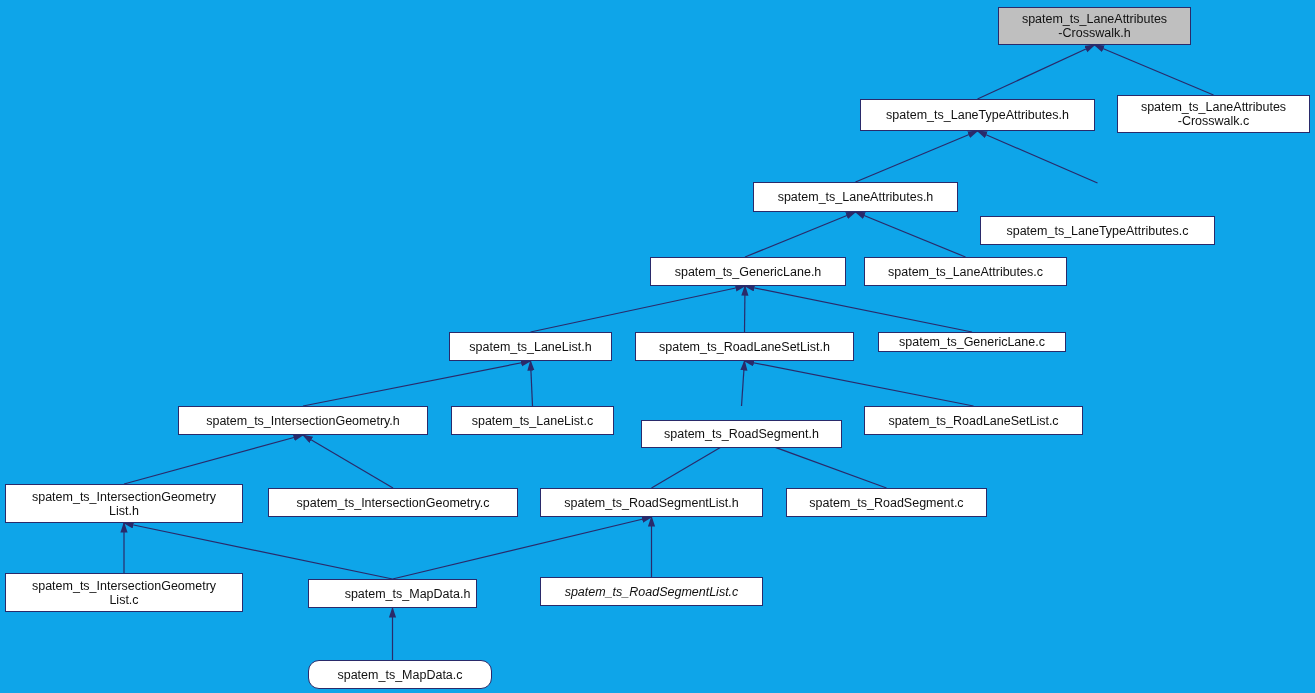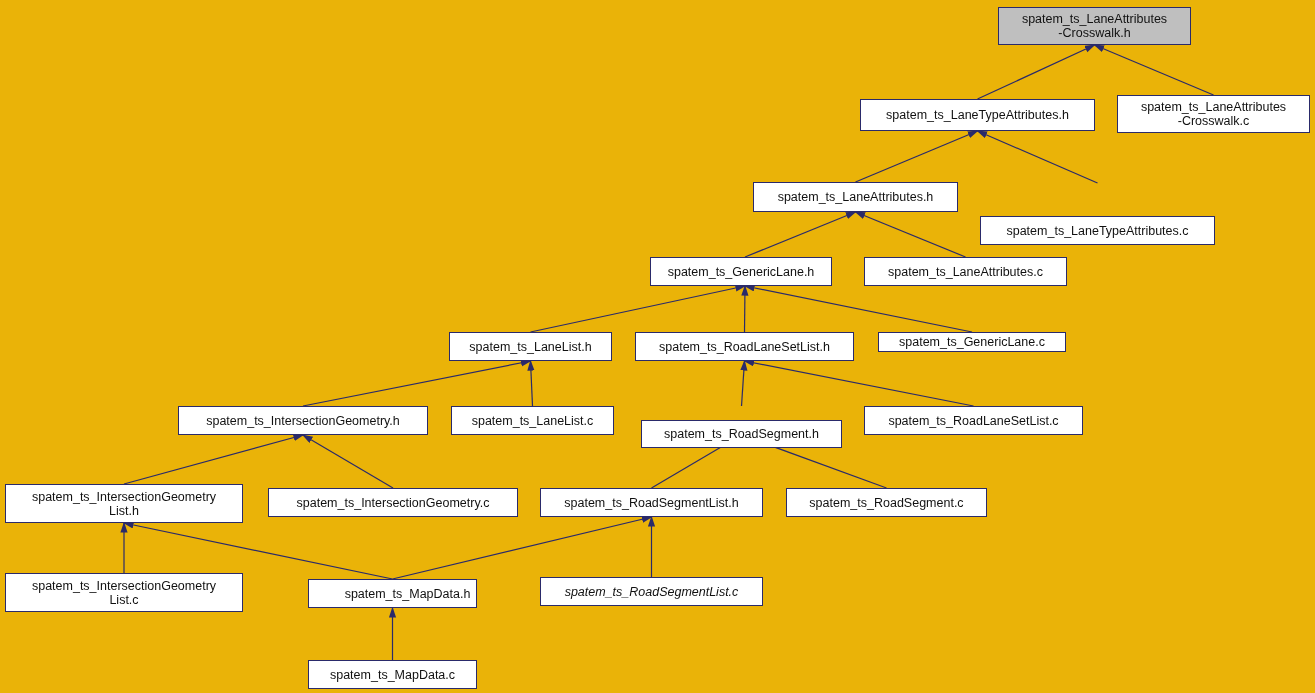--- a/index.html
+++ b/index.html
@@ -4,21 +4,21 @@
 <style>
   html, body {
     margin: 0;
     padding: 0;
     background: #ffffff;
   }
   #canvas {
     position: relative;
     width: 1315px;
     height: 693px;
-    background: #eab308;
+    background: #0ea5e9;
     font-family: "Liberation Sans", sans-serif;
     overflow: hidden;
   }
   svg.edges {
     position: absolute;
     left: 0;
     top: 0;
     width: 1315px;
     height: 693px;
     pointer-events: none;
@@ -77,32 +77,32 @@
         <line x1="392.5" y1="660" x2="392.5" y2="608" marker-end="url(#arrow)"></line>
       </g>
   </svg>
 <div class="node root" style="left: 998px; top: 7px; width: 193px; height: 38px;">spatem_ts_LaneAttributes
 -Crosswalk.h</div>
     <div class="node" style="left: 860px; top: 99px; width: 235px; height: 32px;">spatem_ts_LaneTypeAttributes.h</div>
     <div class="node" style="left: 1117px; top: 95px; width: 193px; height: 38px;">spatem_ts_LaneAttributes
 -Crosswalk.c</div>
     <div class="node" style="left: 753px; top: 182px; width: 205px; height: 30px;">spatem_ts_LaneAttributes.h</div>
     <div class="node" style="left: 980px; top: 183px; width: 235px; height: 29px; margin-top: 33px;">spatem_ts_LaneTypeAttributes.c</div>
-    <div class="node" style="left: 650px; top: 257px; width: 182px; height: 29px;">spatem_ts_GenericLane.h</div>
+    <div class="node" style="left: 650px; top: 257px; width: 196px; height: 29px;">spatem_ts_GenericLane.h</div>
     <div class="node" style="left: 864px; top: 257px; width: 203px; height: 29px;">spatem_ts_LaneAttributes.c</div>
     <div class="node" style="left: 449px; top: 332px; width: 163px; height: 29px;">spatem_ts_LaneList.h</div>
     <div class="node" style="left: 635px; top: 332px; width: 219px; height: 29px;">spatem_ts_RoadLaneSetList.h</div>
     <div class="node" style="left: 878px; top: 332px; width: 188px; height: 20px;">spatem_ts_GenericLane.c</div>
     <div class="node" style="left: 451px; top: 406px; width: 163px; height: 29px;">spatem_ts_LaneList.c</div>
     <div class="node" style="left: 178px; top: 406px; width: 250px; height: 29px;">spatem_ts_IntersectionGeometry.h</div>
     <div class="node" style="left: 641px; top: 420px; width: 201px; height: 28px;">spatem_ts_RoadSegment.h</div>
     <div class="node" style="left: 864px; top: 406px; width: 219px; height: 29px;">spatem_ts_RoadLaneSetList.c</div>
     <div class="node" style="left: 5px; top: 484px; width: 238px; height: 39px;">spatem_ts_IntersectionGeometry
 List.h</div>
     <div class="node" style="left: 268px; top: 488px; width: 250px; height: 29px;">spatem_ts_IntersectionGeometry.c</div>
     <div class="node" style="left: 540px; top: 488px; width: 223px; height: 29px;">spatem_ts_RoadSegmentList.h</div>
     <div class="node" style="left: 786px; top: 488px; width: 201px; height: 29px;">spatem_ts_RoadSegment.c</div>
     <div class="node" style="left: 5px; top: 573px; width: 238px; height: 39px;">spatem_ts_IntersectionGeometry
 List.c</div>
     <div class="node" style="left: 308px; top: 579px; width: 169px; height: 29px; padding-left: 36px;">spatem_ts_MapData.h</div>
     <div class="node" style="left: 540px; top: 577px; width: 223px; height: 29px; font-style: italic;">spatem_ts_RoadSegmentList.c</div>
-    <div class="node" style="left: 308px; top: 660px; width: 169px; height: 29px;">spatem_ts_MapData.c</div>
+    <div class="node" style="left: 308px; top: 660px; width: 184px; height: 29px; border-radius: 11px;">spatem_ts_MapData.c</div>
   </div>
 
 </body></html>

